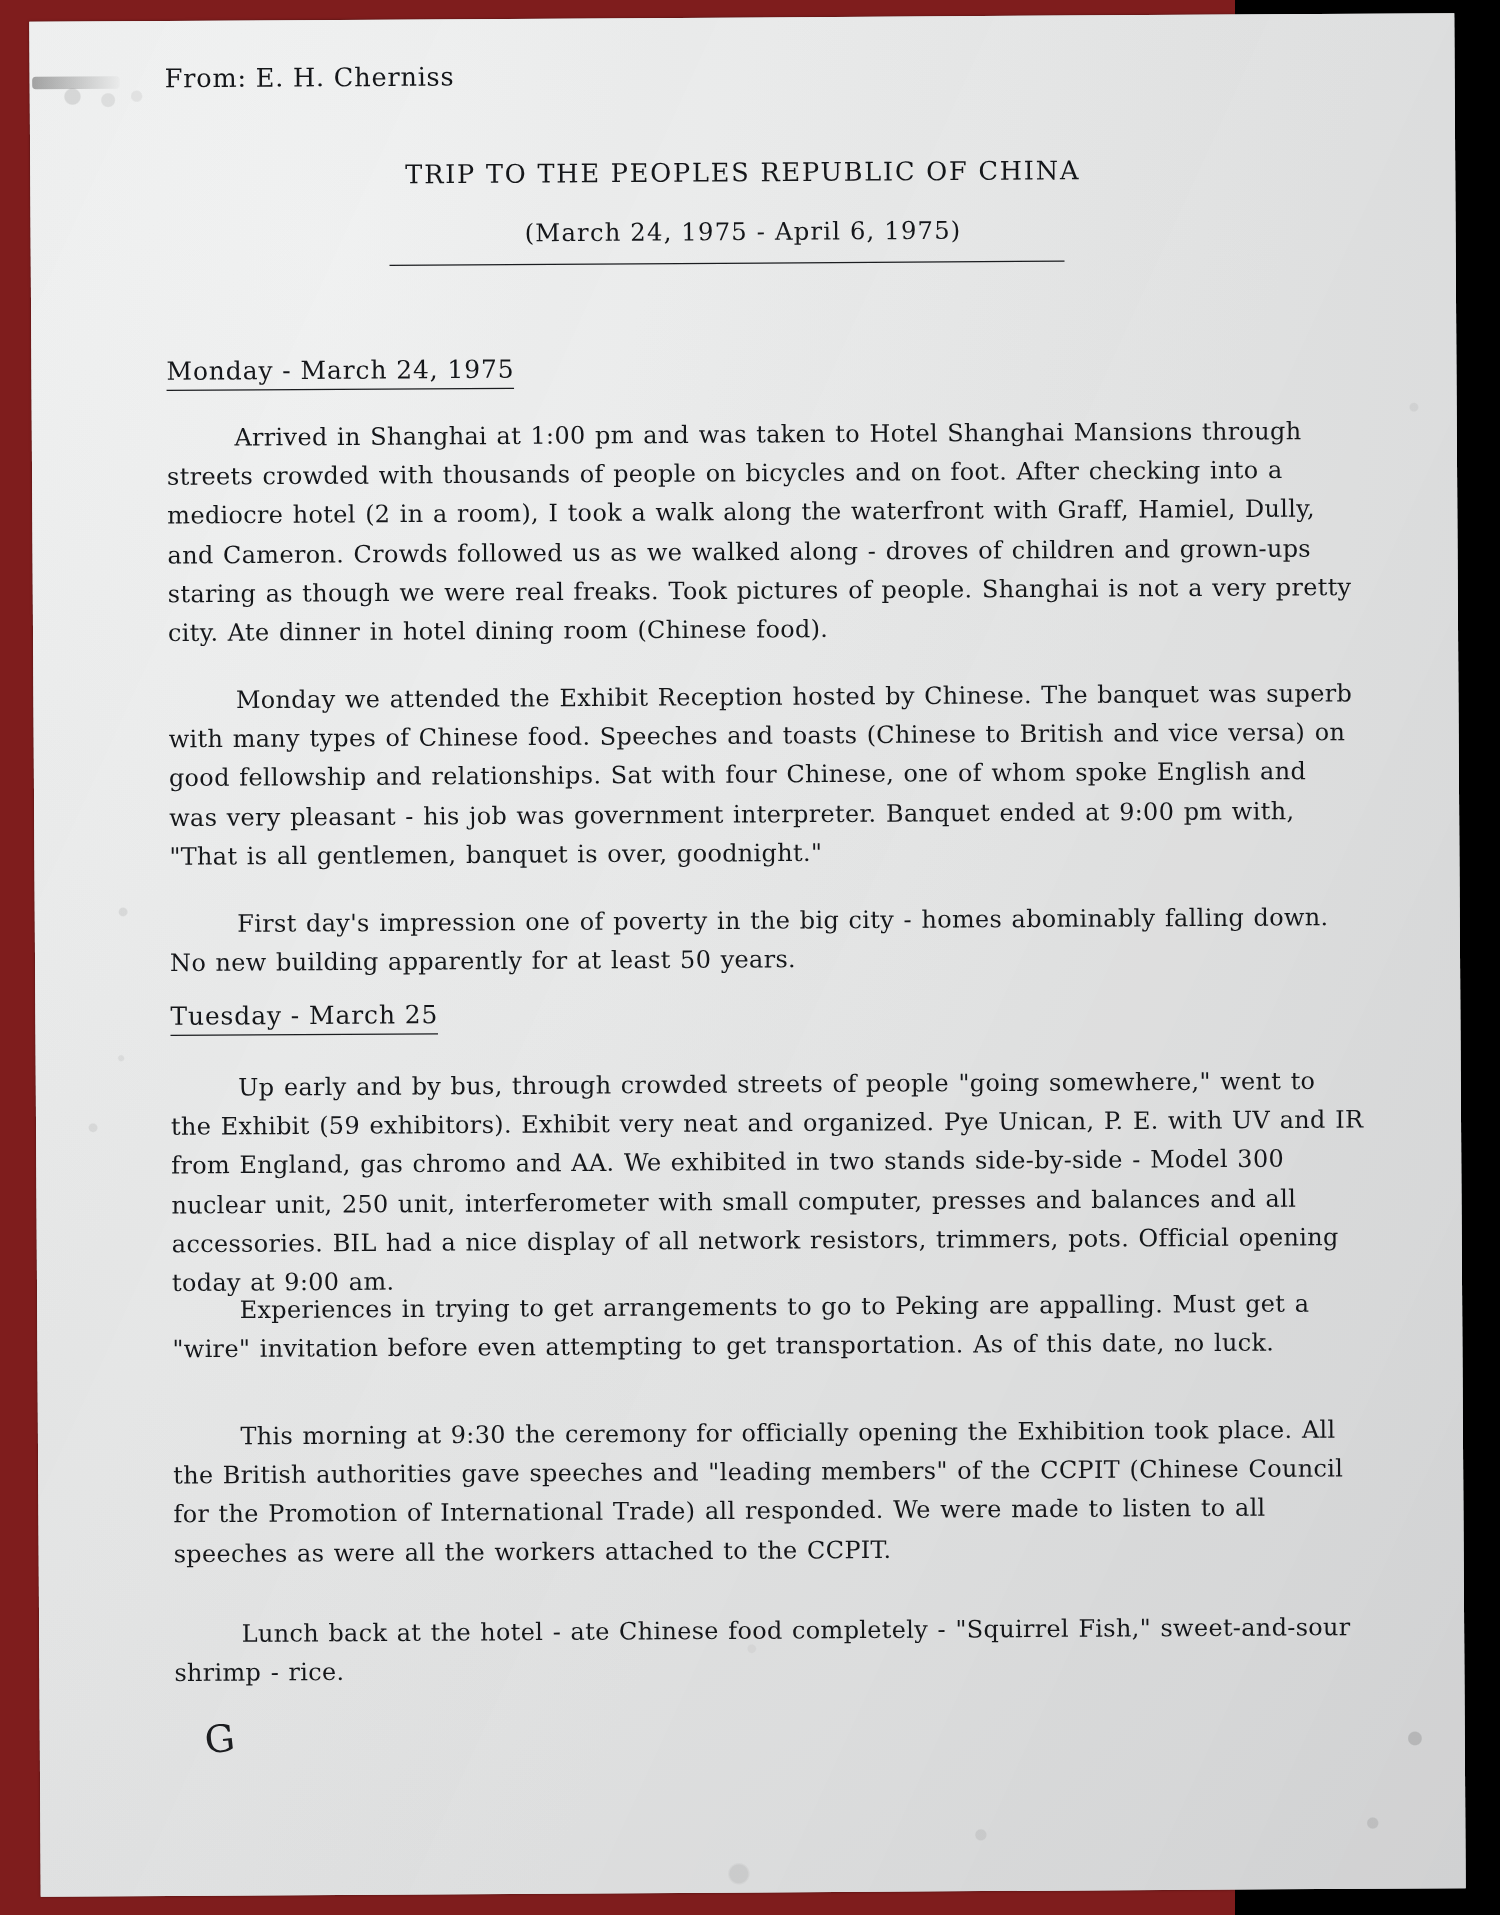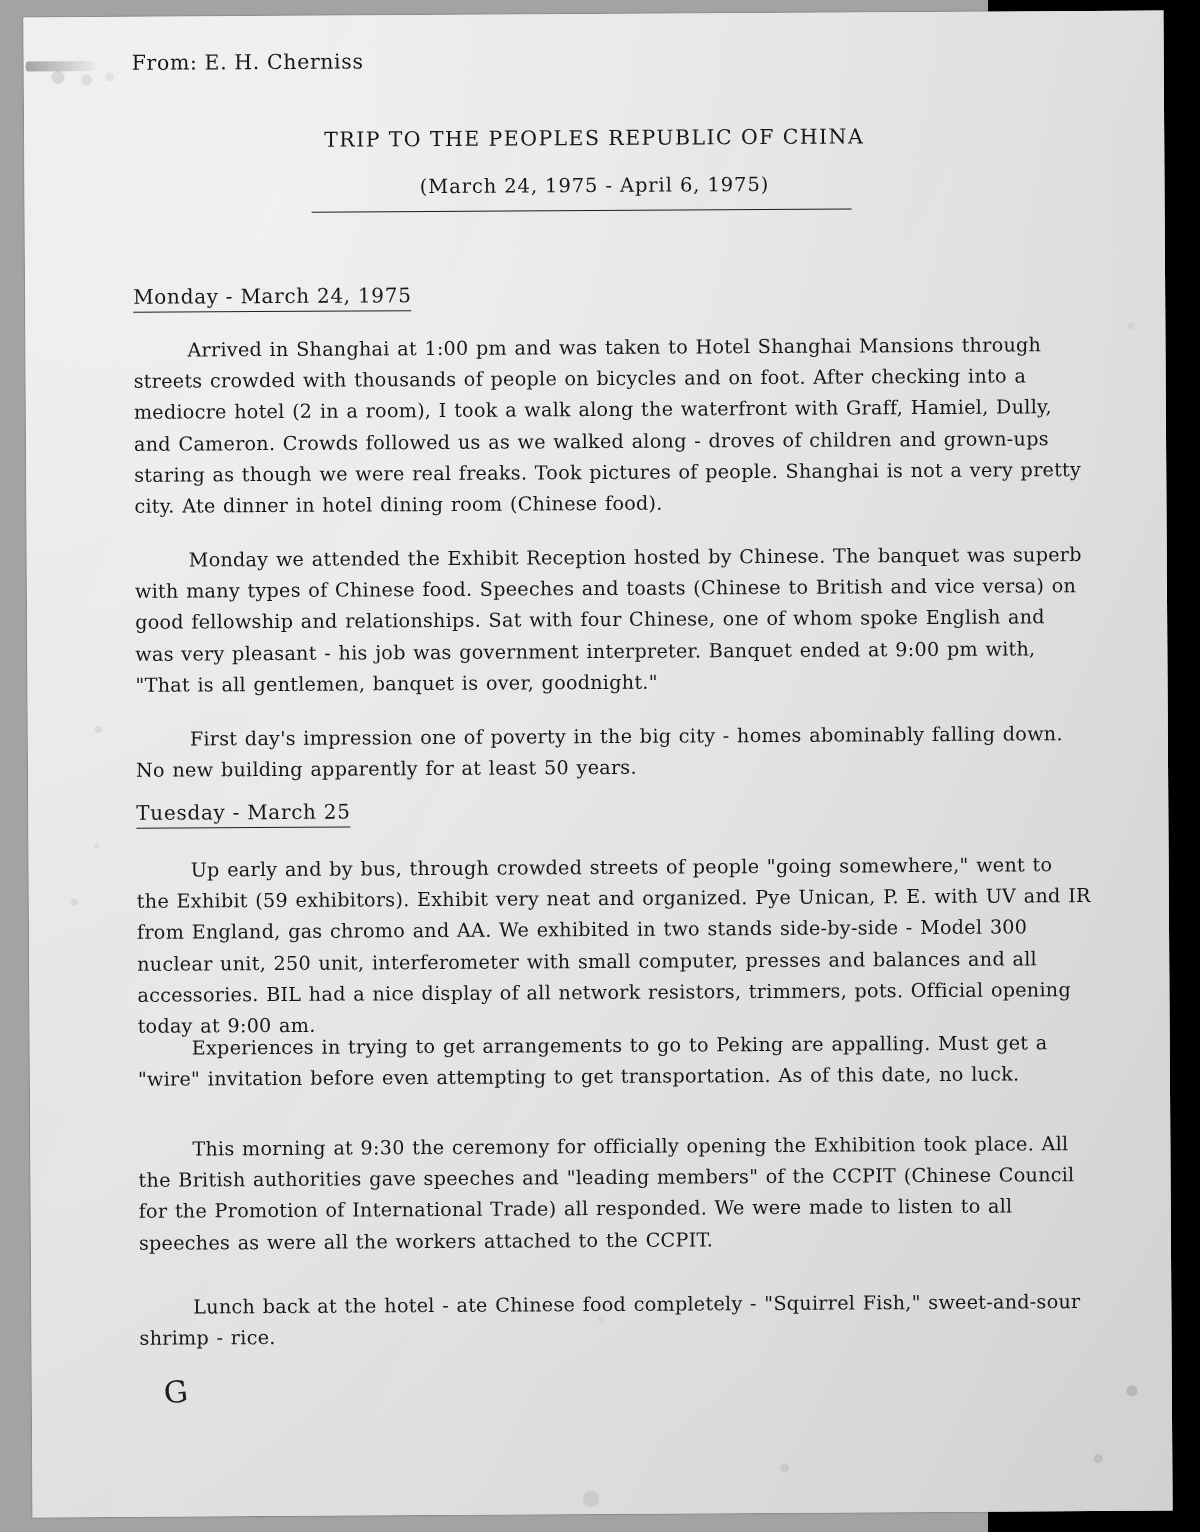--- a/index.html
+++ b/index.html
@@ -12,21 +12,21 @@
     height: 1532px;
     overflow: hidden;
     font-family: "DejaVu Serif", serif;
   }
   #page {
     position: absolute;
     left: 0;
     top: 0;
     width: 988px;
     height: 1532px;
-    background: #a3a3a3;
+    background: #7f1d1d;
   }
   
   #sheet {
     position: absolute;
     left: 28px;
     top: 14px;
     width: 1140px;
     height: 1500px;
     background: #e9eaea;
     background-image:

